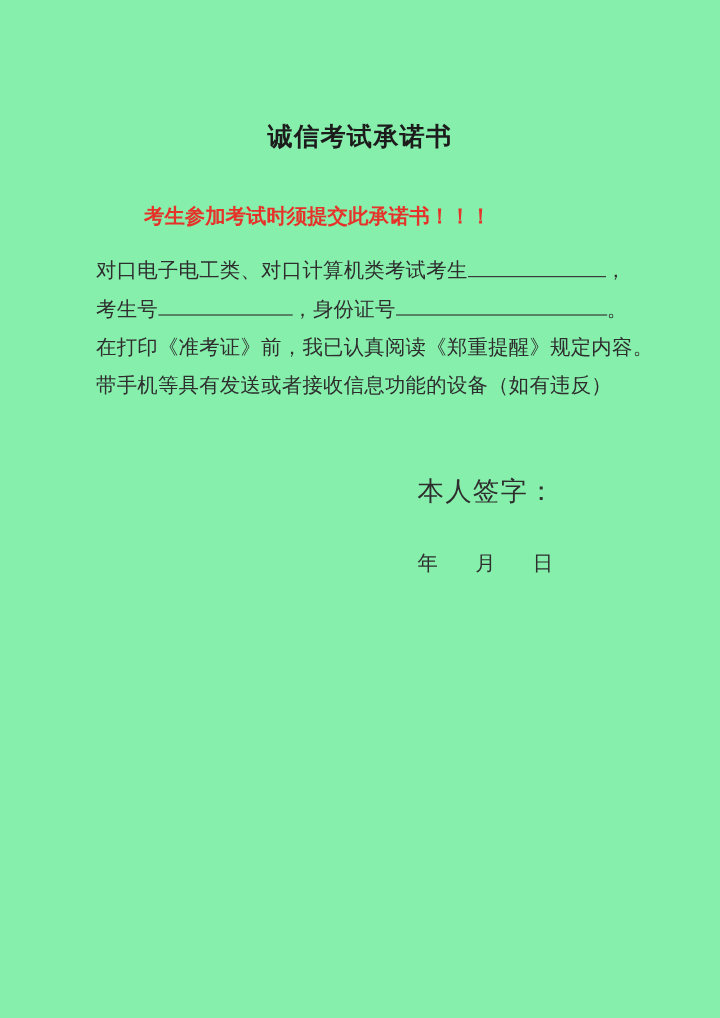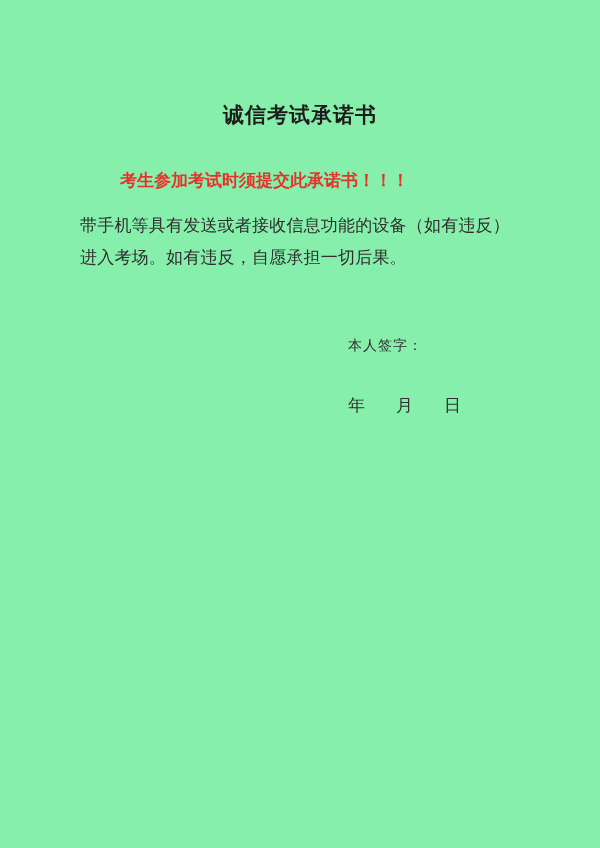--- a/index.html
+++ b/index.html
@@ -51,21 +51,21 @@
     display: inline-block;
     height: 1.05em;
     border-bottom: 1.2px solid #3a3a3a;
     vertical-align: baseline;
   }
   .blank-w1 { width: 115px; }
   .blank-w2 { width: 112px; }
   .blank-w3 { width: 176px; }
   .signature-line {
     margin: 60px 0 0 348px;
-    font-size: 14px;
+    font-size: 22px;
     line-height: 24px;
     letter-spacing: 1px;
   }
   .date-line {
     display: flex;
     gap: 31px;
     margin: 36px 0 0 348px;
     font-size: 17px;
     line-height: 24px;
   }
@@ -75,28 +75,34 @@
 
 <div class="page">
 
   <h1 class="doc-title">诚信考试承诺书</h1>
 
   <div class="notice" style="color: rgb(230, 51, 42);">考生参加考试时须提交此承诺书！！！</div>
 
   <div class="body-text">
 
 
+    <div class="body-line">
+      <span>对口电子电工类、对口计算机类考试考生</span><span class="blank blank-w1"></span><span>，</span>
+    </div>
 
+    <div class="body-line">
+      <span>考生号</span><span class="blank blank-w2"></span><span>，</span><span>身份证号</span><span class="blank blank-w3"></span><span>。</span>
+    </div>
 
+    <div class="body-line">在打印《准考证》前，我已认真阅读《郑重提醒》规定内容。</div>
 
 
 
     <div class="body-line">带手机等具有发送或者接收信息功能的设备（如有违反）</div>
 
-    <div class="body-line">进入考场。如有违反，自愿承担一切后果。</div>
 
   </div>
 
   <div class="signature-line">本人签字：</div>
 
   <div class="date-line">
     <span>年</span>
     <span>月</span>
     <span>日</span>
   </div>

